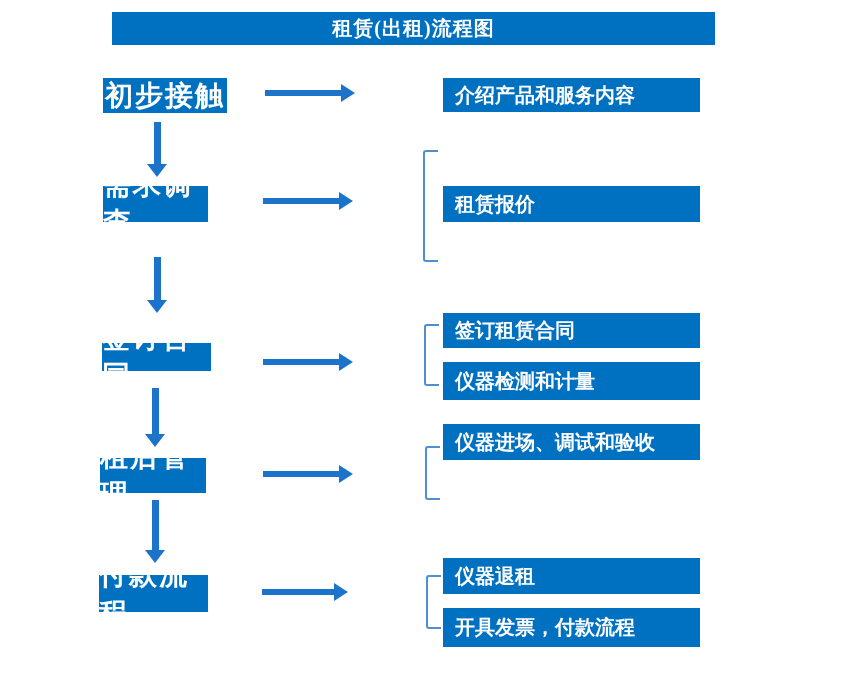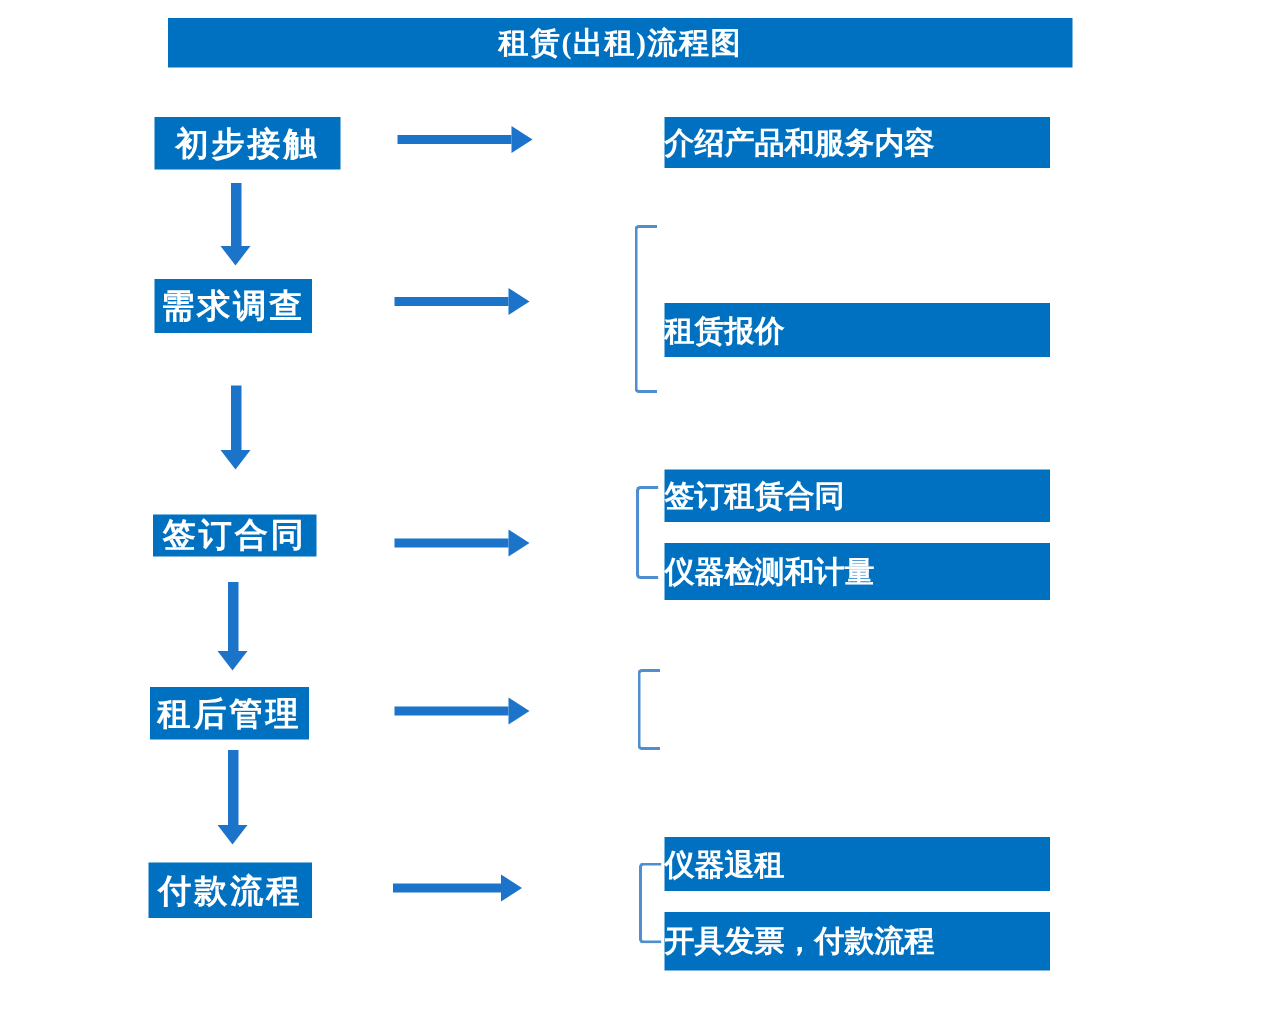--- a/index.html
+++ b/index.html
@@ -23,44 +23,45 @@
     display: flex; align-items: center; justify-content: center;
     letter-spacing: 1px;
     margin-left: 12px;
   }
 
   
   .stepbox {
     position: absolute;
     background: #0070c0;
     color: #ffffff;
-    font-size: 22px; font-weight: bold;
+    font-size: 28px; font-weight: bold;
     letter-spacing: 2px;
     display: flex; align-items: center; justify-content: center;
   }
   #step0 { left: 103px; top:  78px; width: 124px; height: 35px; }
   #step1 { left: 103px; top: 186px; width: 105px; height: 36px; }
-  #step2 { left: 102px; top: 343px; width: 109px; height: 28px; text-align: right; }
+  #step2 { left: 102px; top: 343px; width: 109px; height: 28px; }
   #step3 { left: 100px; top: 458px; width: 106px; height: 35px; }
   #step4 { left:  99px; top: 575px; width: 109px; height: 37px; }
 
   
   .detailbox {
     position: absolute;
     left: 443px; width: 257px;
     background: #0070c0;
     color: #ffffff;
     font-size: 20px; font-weight: bold;
     display: flex; align-items: center;
+    padding-left: 12px;
     box-sizing: border-box;
     white-space: nowrap;
   }
   #det0 { top:  78px; height: 34px; }
   #det1 { top: 133px; height: 39px; }
-  #det2 { top: 202px; height: 36px; }
+  #det2 { top: 186px; height: 36px; }
   #det3 { top: 242px; height: 37px; }
   #det4 { top: 313px; height: 35px; }
   #det5 { top: 362px; height: 38px; }
   #det6 { top: 424px; height: 36px; }
   #det7 { top: 490px; height: 38px; }
   #det8 { top: 558px; height: 36px; }
   #det9 { top: 608px; height: 39px; }
 
   
   .harrow {
@@ -148,20 +149,23 @@
   </div>
   <div class="detailbox" id="det2">
     <span>租赁报价</span>
   </div>
   <div class="detailbox" id="det4">
     <span>签订租赁合同</span>
   </div>
   <div class="detailbox" id="det5">
     <span>仪器检测和计量</span>
   </div>
+  <div class="detailbox" id="det6">
+    <span>仪器进场、调试和验收</span>
+  </div>
   <div class="detailbox" id="det8">
     <span>仪器退租</span>
   </div>
   <div class="detailbox" id="det9">
     <span>开具发票，付款流程</span>
   </div>
 
   <div class="harrow" id="ha0"></div>
   <div class="harrow" id="ha1"></div>
   <div class="harrow" id="ha2"></div>

